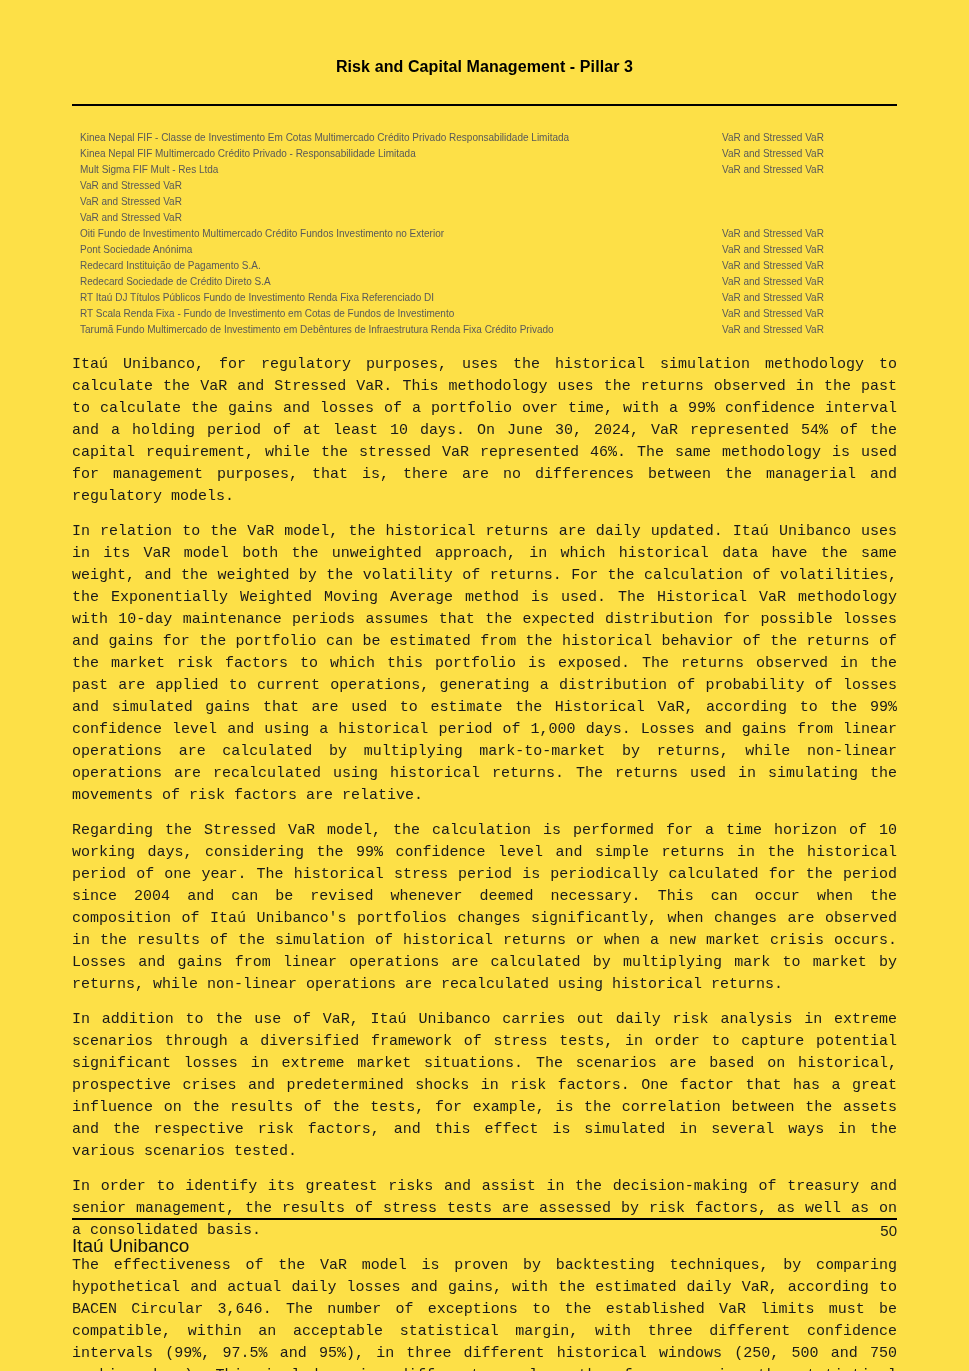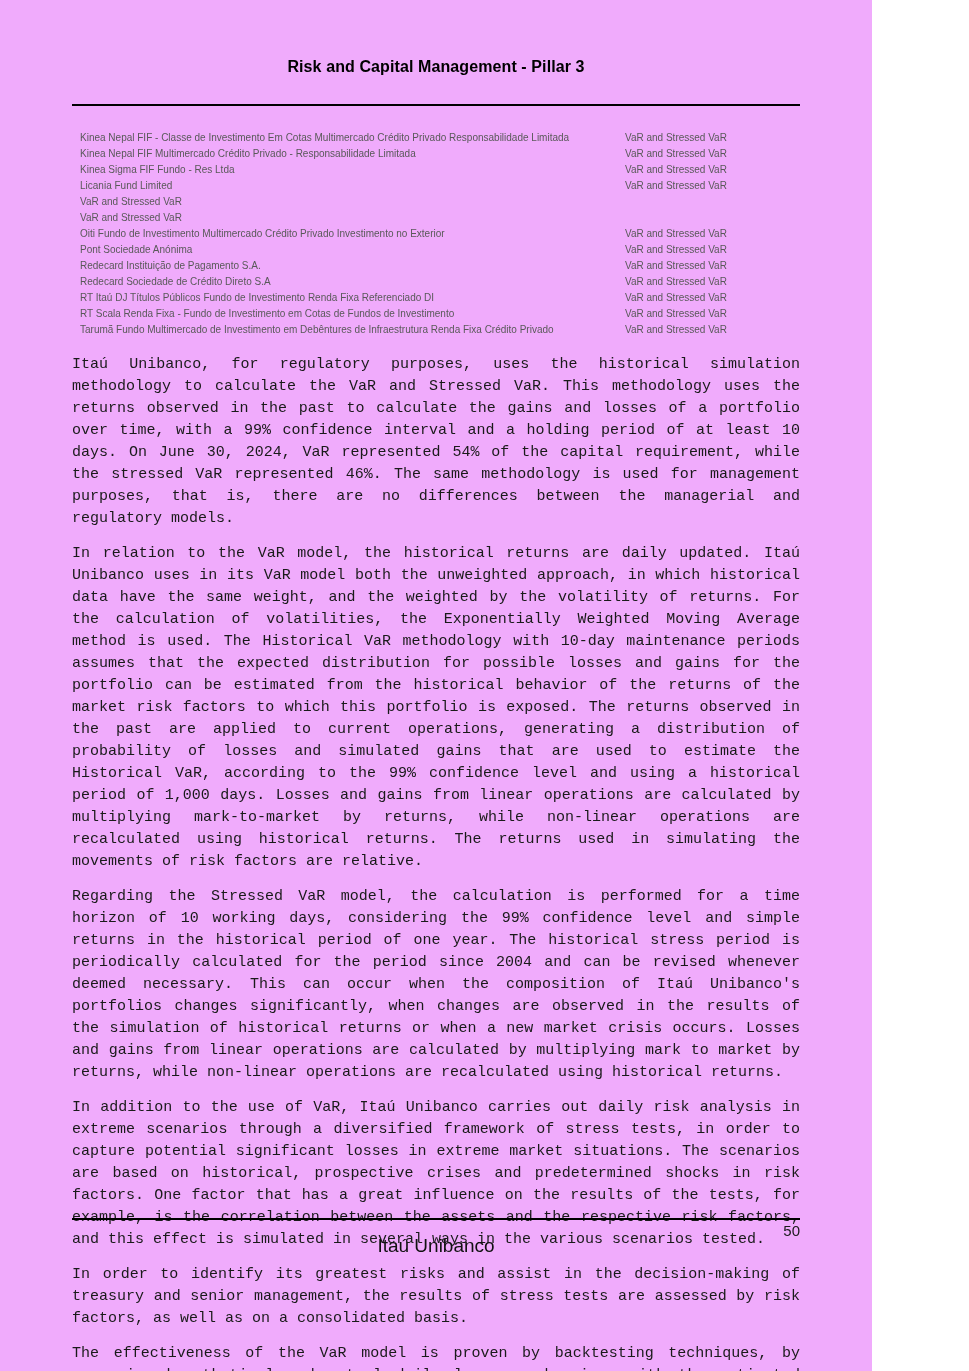--- a/index.html
+++ b/index.html
@@ -1,20 +1,20 @@
 <!DOCTYPE html>
 <html><head>
 <meta charset="utf-8">
 <style>
   html, body { margin: 0; padding: 0; background: #ffffff; }
   .page {
     position: relative;
-    width: 872px;
+    width: 969px;
     height: 1371px;
-    background: #f0abfc;
+    background: #fde047;
     font-family: "Liberation Sans", sans-serif;
     color: #1a1a1a;
     overflow: hidden;
   }
   .content {
     position: absolute;
     left: 72px;
     right: 72px;
     top: 0;
   }
@@ -61,21 +61,20 @@
     font-size: 15px;
     line-height: 22px;
     text-align: justify;
     color: #1a1a1a;
   }
   .footer {
     position: absolute;
     left: 72px;
     right: 72px;
     top: 1218px;
-    text-align: center;
   }
   .footer-rule {
     border: none;
     border-top: 2px solid #000000;
     margin: 0;
   }
   .footer-brand {
     margin-top: 15px;
     font-size: 19px;
     color: #111111;
@@ -100,35 +99,34 @@
     <div class="fund-table">
       <div class="fund-row">
         <span class="fund-name">Kinea Nepal FIF - Classe de Investimento Em Cotas Multimercado Crédito Privado Responsabilidade Limitada</span>
         <span class="fund-value">VaR and Stressed VaR</span>
       </div>
       <div class="fund-row">
         <span class="fund-name">Kinea Nepal FIF Multimercado Crédito Privado - Responsabilidade Limitada</span>
         <span class="fund-value">VaR and Stressed VaR</span>
       </div>
       <div class="fund-row">
-        <span class="fund-name">Kinea Sigma FIF Fundo - Res Ltda</span>
-        <span class="fund-value">VaR and Stressed VaR</span>
-      </div>
-      <div class="fund-row">
-        <span class="fund-name">Licania Fund Limited</span>
+        <span class="fund-name">Mult Sigma FIF Mult - Res Ltda</span>
         <span class="fund-value">VaR and Stressed VaR</span>
       </div>
       <div class="fund-row">
         <span class="fund-value">VaR and Stressed VaR</span>
       </div>
       <div class="fund-row">
         <span class="fund-value">VaR and Stressed VaR</span>
       </div>
       <div class="fund-row">
-        <span class="fund-name">Oiti Fundo de Investimento Multimercado Crédito Privado Investimento no Exterior</span>
+        <span class="fund-value">VaR and Stressed VaR</span>
+      </div>
+      <div class="fund-row">
+        <span class="fund-name">Oiti Fundo de Investimento Multimercado Crédito Fundos Investimento no Exterior</span>
         <span class="fund-value">VaR and Stressed VaR</span>
       </div>
       <div class="fund-row">
         <span class="fund-name">Pont Sociedade Anónima</span>
         <span class="fund-value">VaR and Stressed VaR</span>
       </div>
       <div class="fund-row">
         <span class="fund-name">Redecard Instituição de Pagamento S.A.</span>
         <span class="fund-value">VaR and Stressed VaR</span>
       </div>

